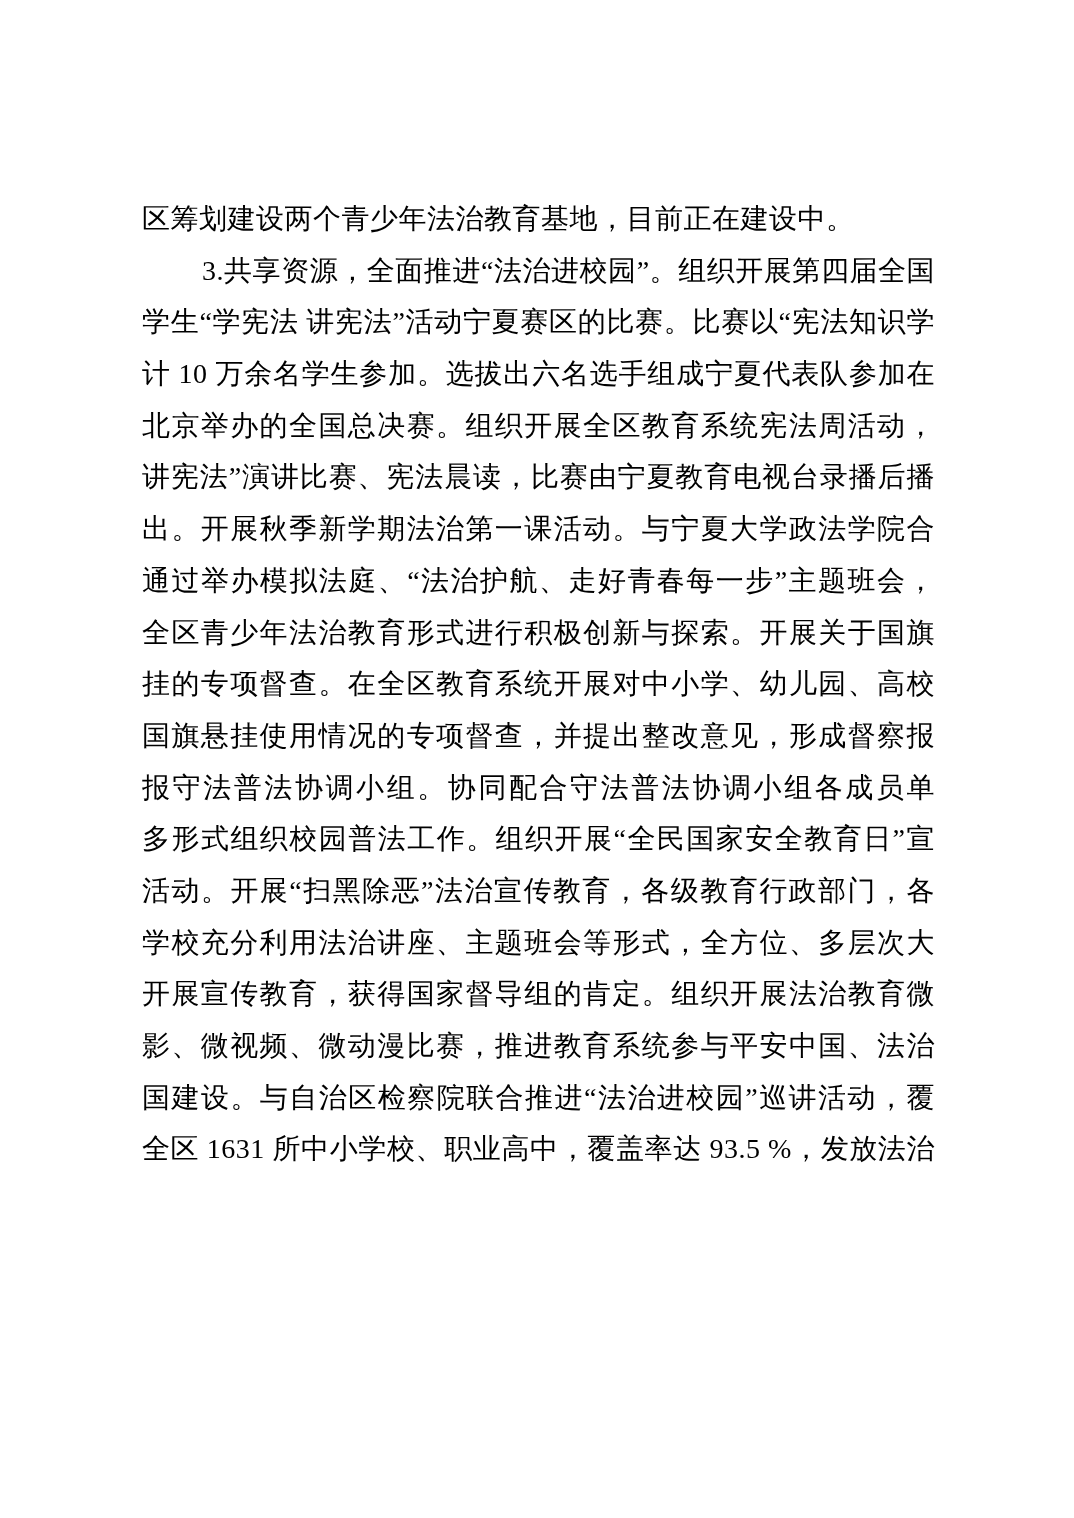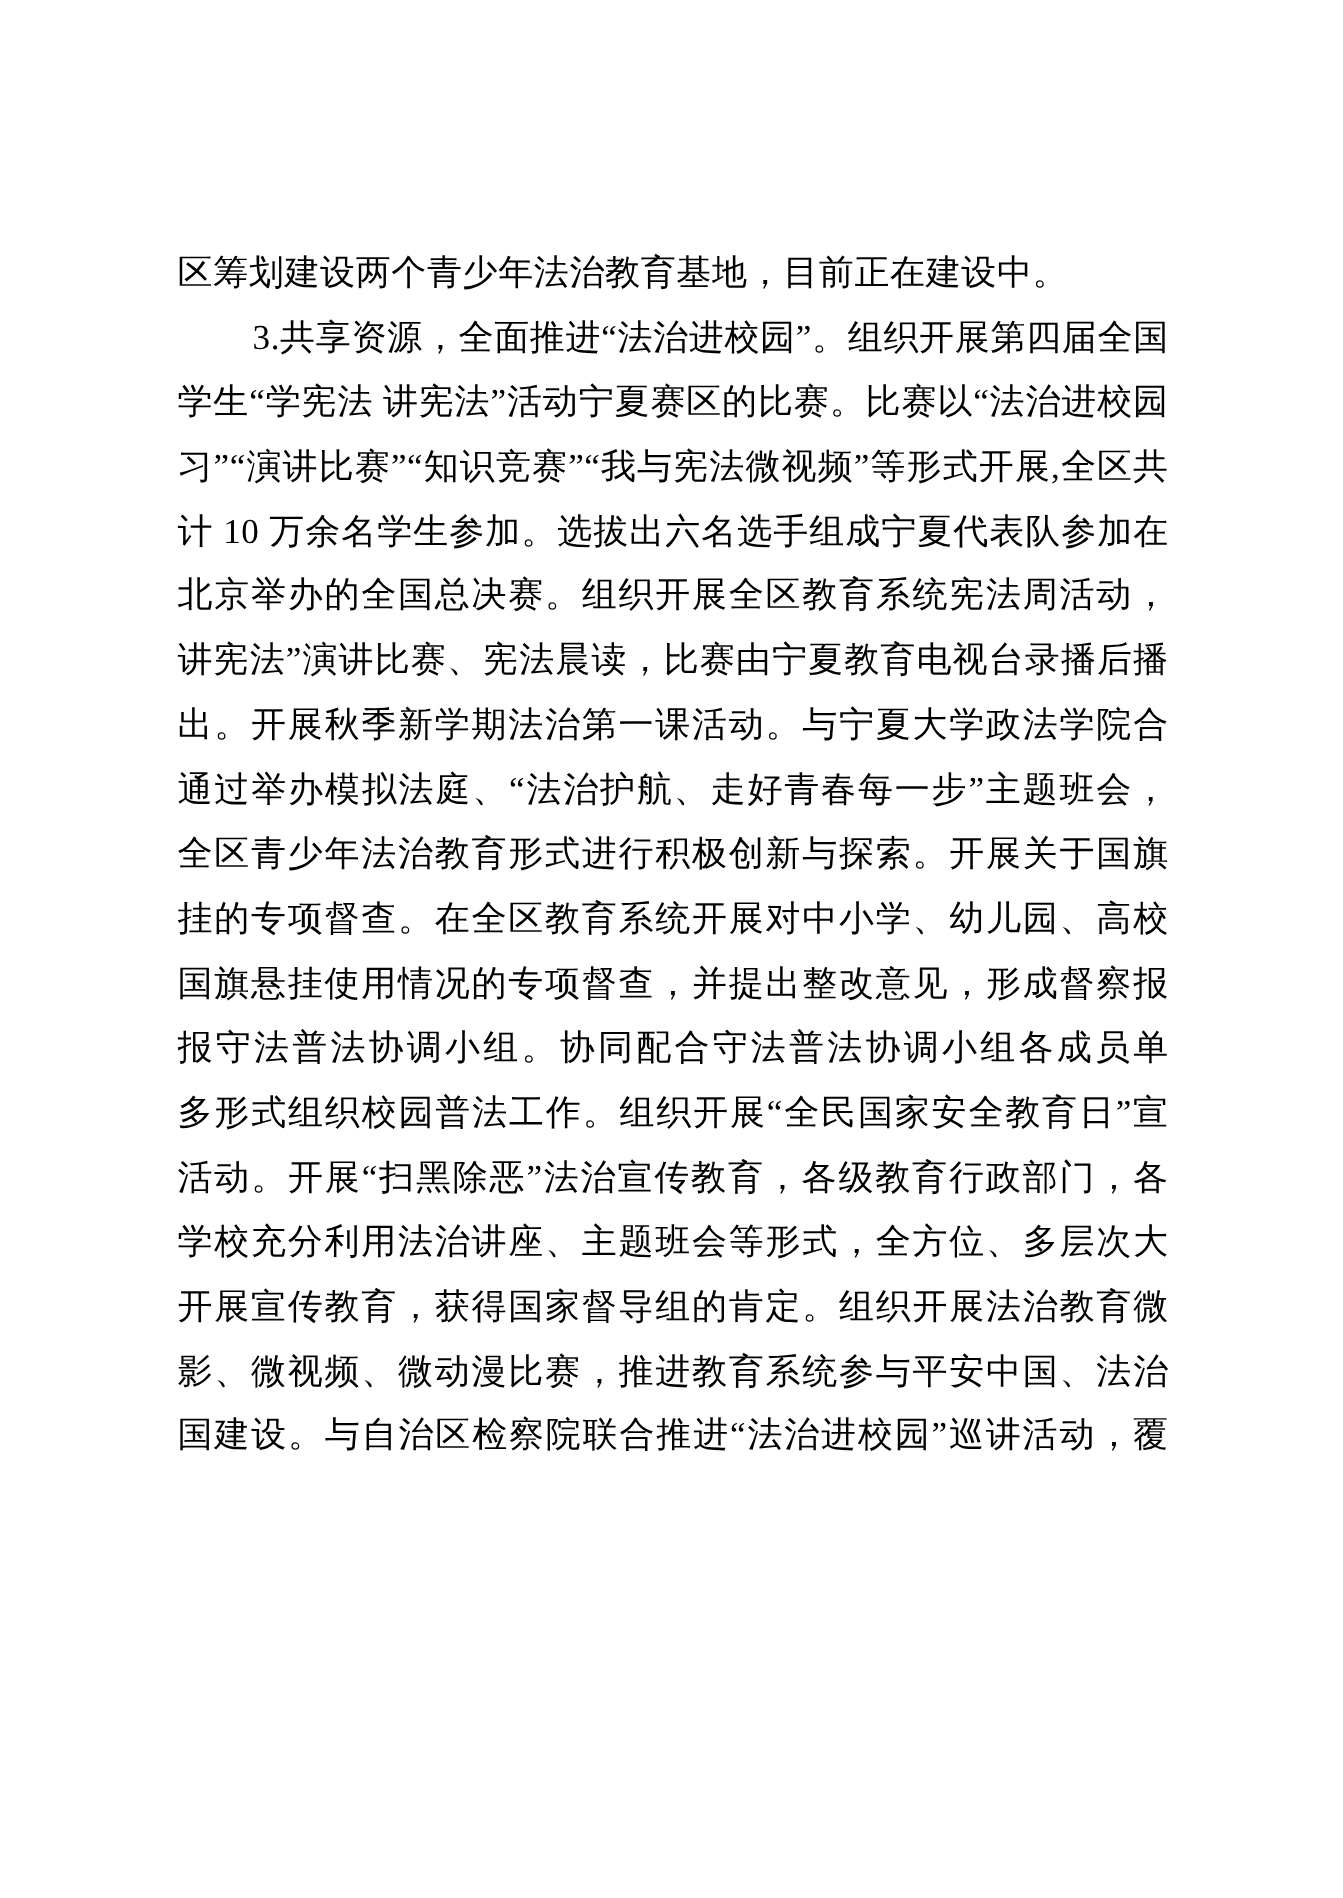--- a/index.html
+++ b/index.html
@@ -43,31 +43,31 @@
     font-weight: 400;
   }
 </style>
 </head>
 <body>
 
 <div class="page">
   <div class="text-body">
       <div class="line no-just">区筹划建设两个青少年法治教育基地，目前正在建设中。</div>
       <div class="line indent"><span class="bold">3.共享资源，全面推进“法治进校园”。</span>组织开展第四届全国</div>
-      <div class="line">学生“学宪法 讲宪法”活动宁夏赛区的比赛。比赛以“法治进校园</div>
-      <div class="line">习”“演讲比赛”“知识竞赛”“我与宪法微视频”等形式开展,全区共</div>
+      <div class="line">学生“学宪法 讲宪法”活动宁夏赛区的比赛。比赛以“宪法知识学</div>
       <div class="line">计 10 万余名学生参加。选拔出六名选手组成宁夏代表队参加在</div>
       <div class="line">北京举办的全国总决赛。组织开展全区教育系统宪法周活动，组</div>
       <div class="line">讲宪法”演讲比赛、宪法晨读，比赛由宁夏教育电视台录播后播</div>
       <div class="line">出。开展秋季新学期法治第一课活动。与宁夏大学政法学院合作，</div>
       <div class="line">通过举办模拟法庭、“法治护航、走好青春每一步”主题班会，对</div>
       <div class="line">全区青少年法治教育形式进行积极创新与探索。开展关于国旗升</div>
       <div class="line">挂的专项督查。在全区教育系统开展对中小学、幼儿园、高校内</div>
       <div class="line">国旗悬挂使用情况的专项督查，并提出整改意见，形成督察报告</div>
       <div class="line">报守法普法协调小组。协同配合守法普法协调小组各成员单位，</div>
       <div class="line">多形式组织校园普法工作。组织开展“全民国家安全教育日”宣传</div>
       <div class="line">活动。开展“扫黑除恶”法治宣传教育，各级教育行政部门，各类</div>
       <div class="line">学校充分利用法治讲座、主题班会等形式，全方位、多层次大力</div>
       <div class="line">开展宣传教育，获得国家督导组的肯定。组织开展法治教育微电</div>
       <div class="line">影、微视频、微动漫比赛，推进教育系统参与平安中国、法治中</div>
       <div class="line">国建设。与自治区检察院联合推进“法治进校园”巡讲活动，覆盖</div>
+      <div class="line">全区 1631 所中小学校、职业高中，覆盖率达 93.5 %，发放法治</div>
     </div>
 </div>
 
 </body></html>

